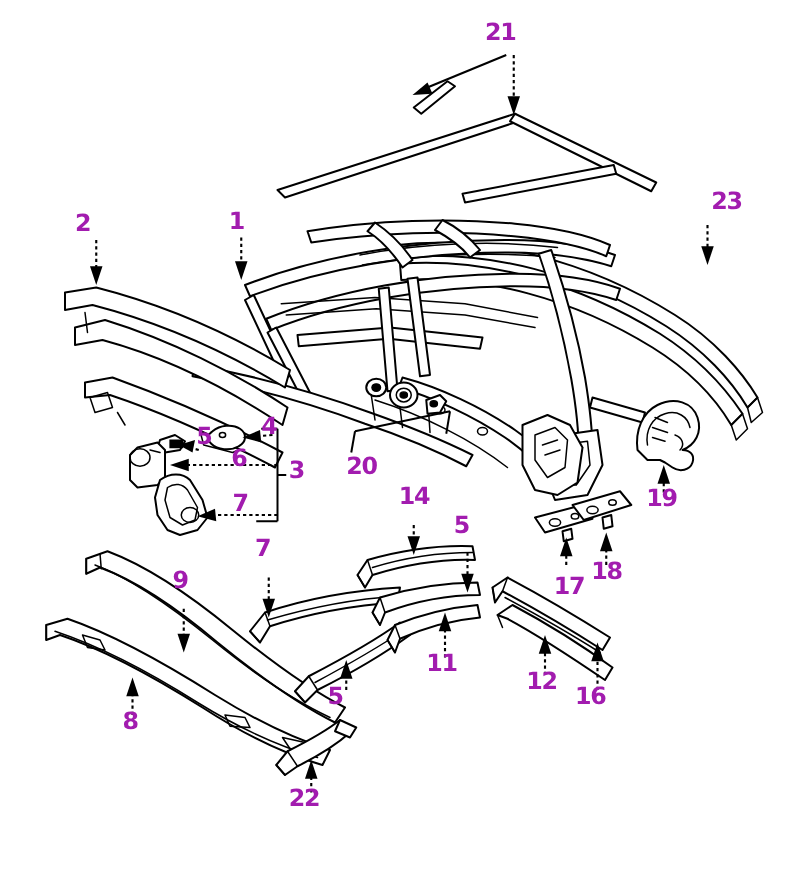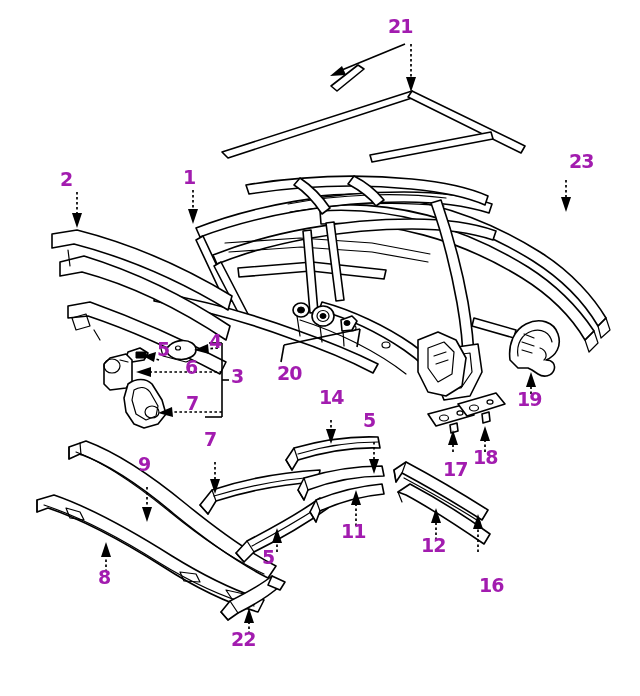--- a/index.html
+++ b/index.html
@@ -458,21 +458,21 @@
   <div class="callout-num" style="left:185px; top:358px;">6</div>
   <div class="callout-num" style="left:186px; top:394px;">7</div>
   <div class="callout-num" style="left:98px;  top:568px;">8</div>
   <div class="callout-num" style="left:138px; top:455px;">9</div>
   <div class="callout-num" style="left:262px; top:548px;">5</div>
   <div class="callout-num" style="left:341px; top:522px;">11</div>
   <div class="callout-num" style="left:421px; top:536px;">12</div>
   <div class="callout-num" style="left:204px; top:430px;">7</div>
   <div class="callout-num" style="left:319px; top:388px;">14</div>
   <div class="callout-num" style="left:363px; top:411px;">5</div>
-  <div class="callout-num" style="left:479px; top:548px;margin-top:28px;">16</div>
+  <div class="callout-num" style="left:460px; top:548px;">16</div>
   <div class="callout-num" style="left:443px; top:460px;">17</div>
   <div class="callout-num" style="left:473px; top:448px;">18</div>
   <div class="callout-num" style="left:517px; top:390px;">19</div>
   <div class="callout-num" style="left:277px; top:364px;text-align:right;">20</div>
   <div class="callout-num" style="left:388px; top:17px;">21</div>
   <div class="callout-num" style="left:231px; top:630px;">22</div>
   <div class="callout-num" style="left:569px; top:152px;">23</div>
 
 </div>
 

